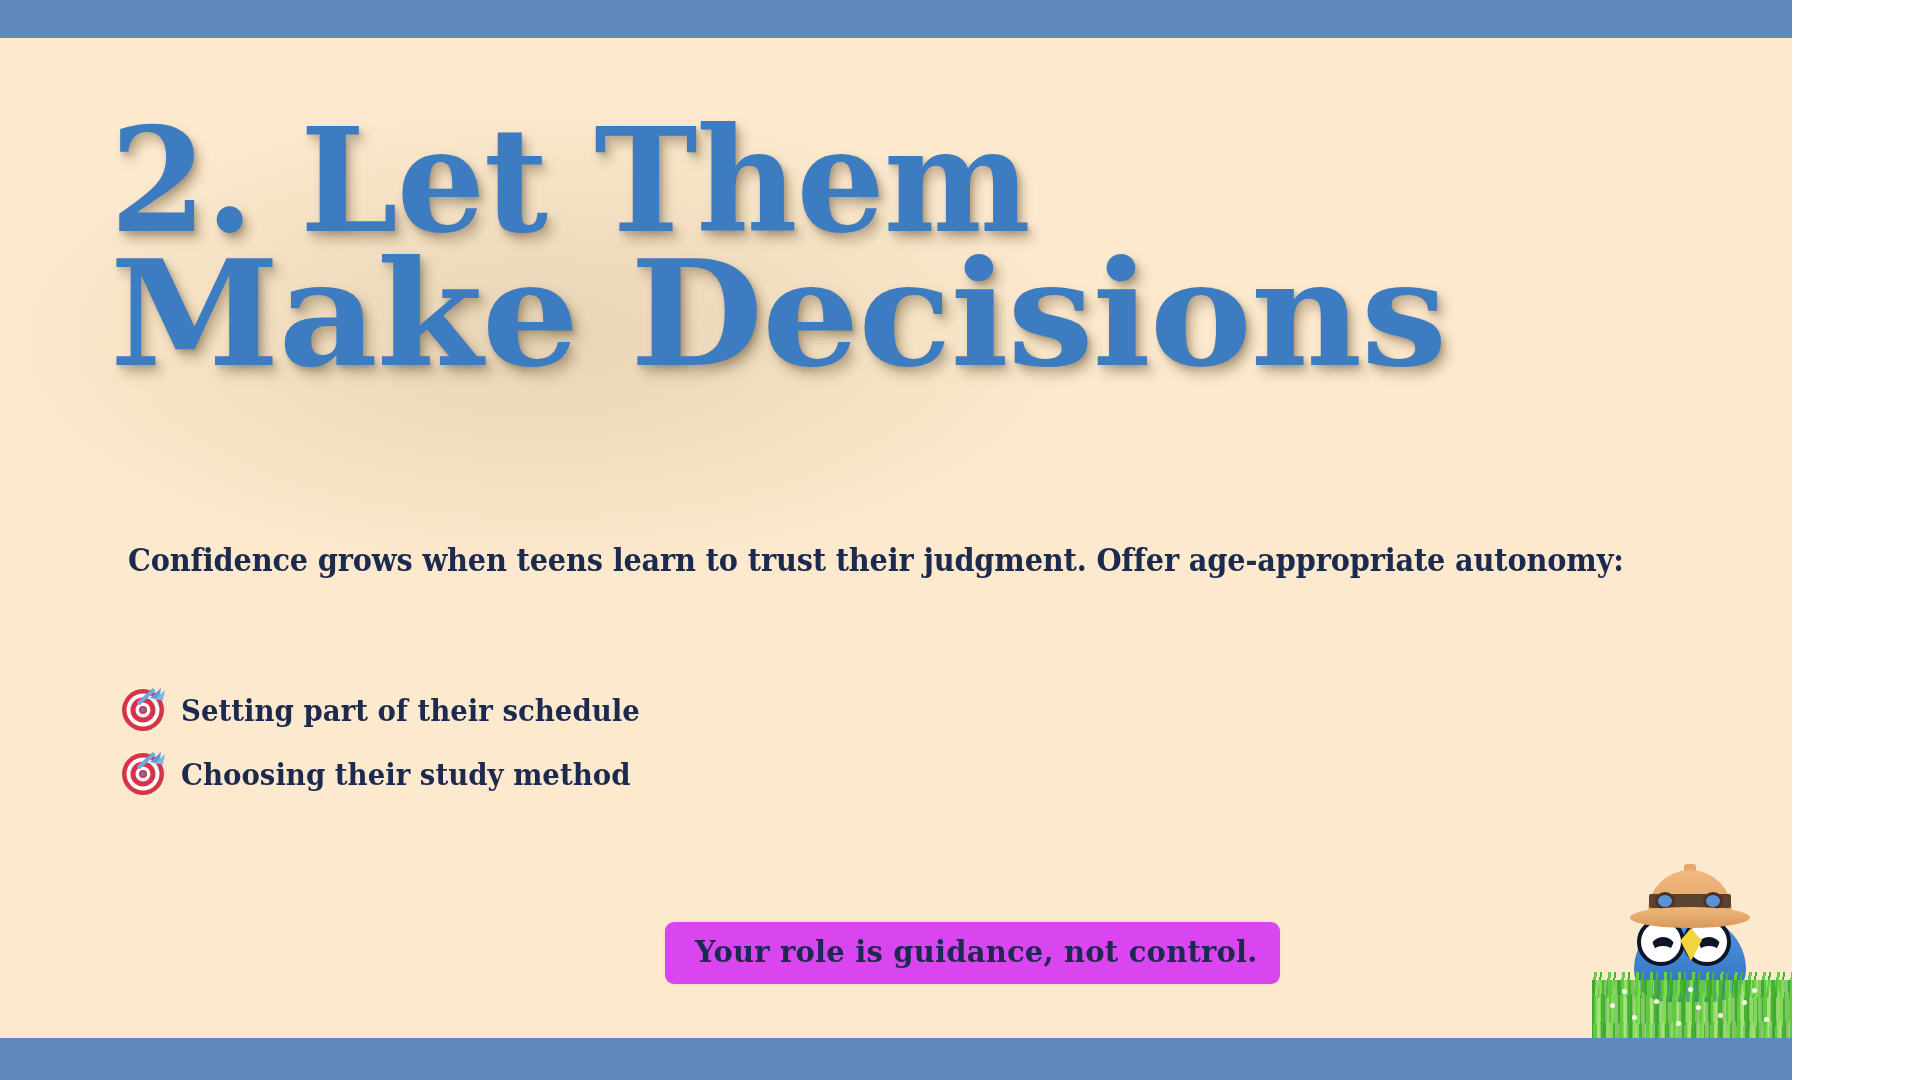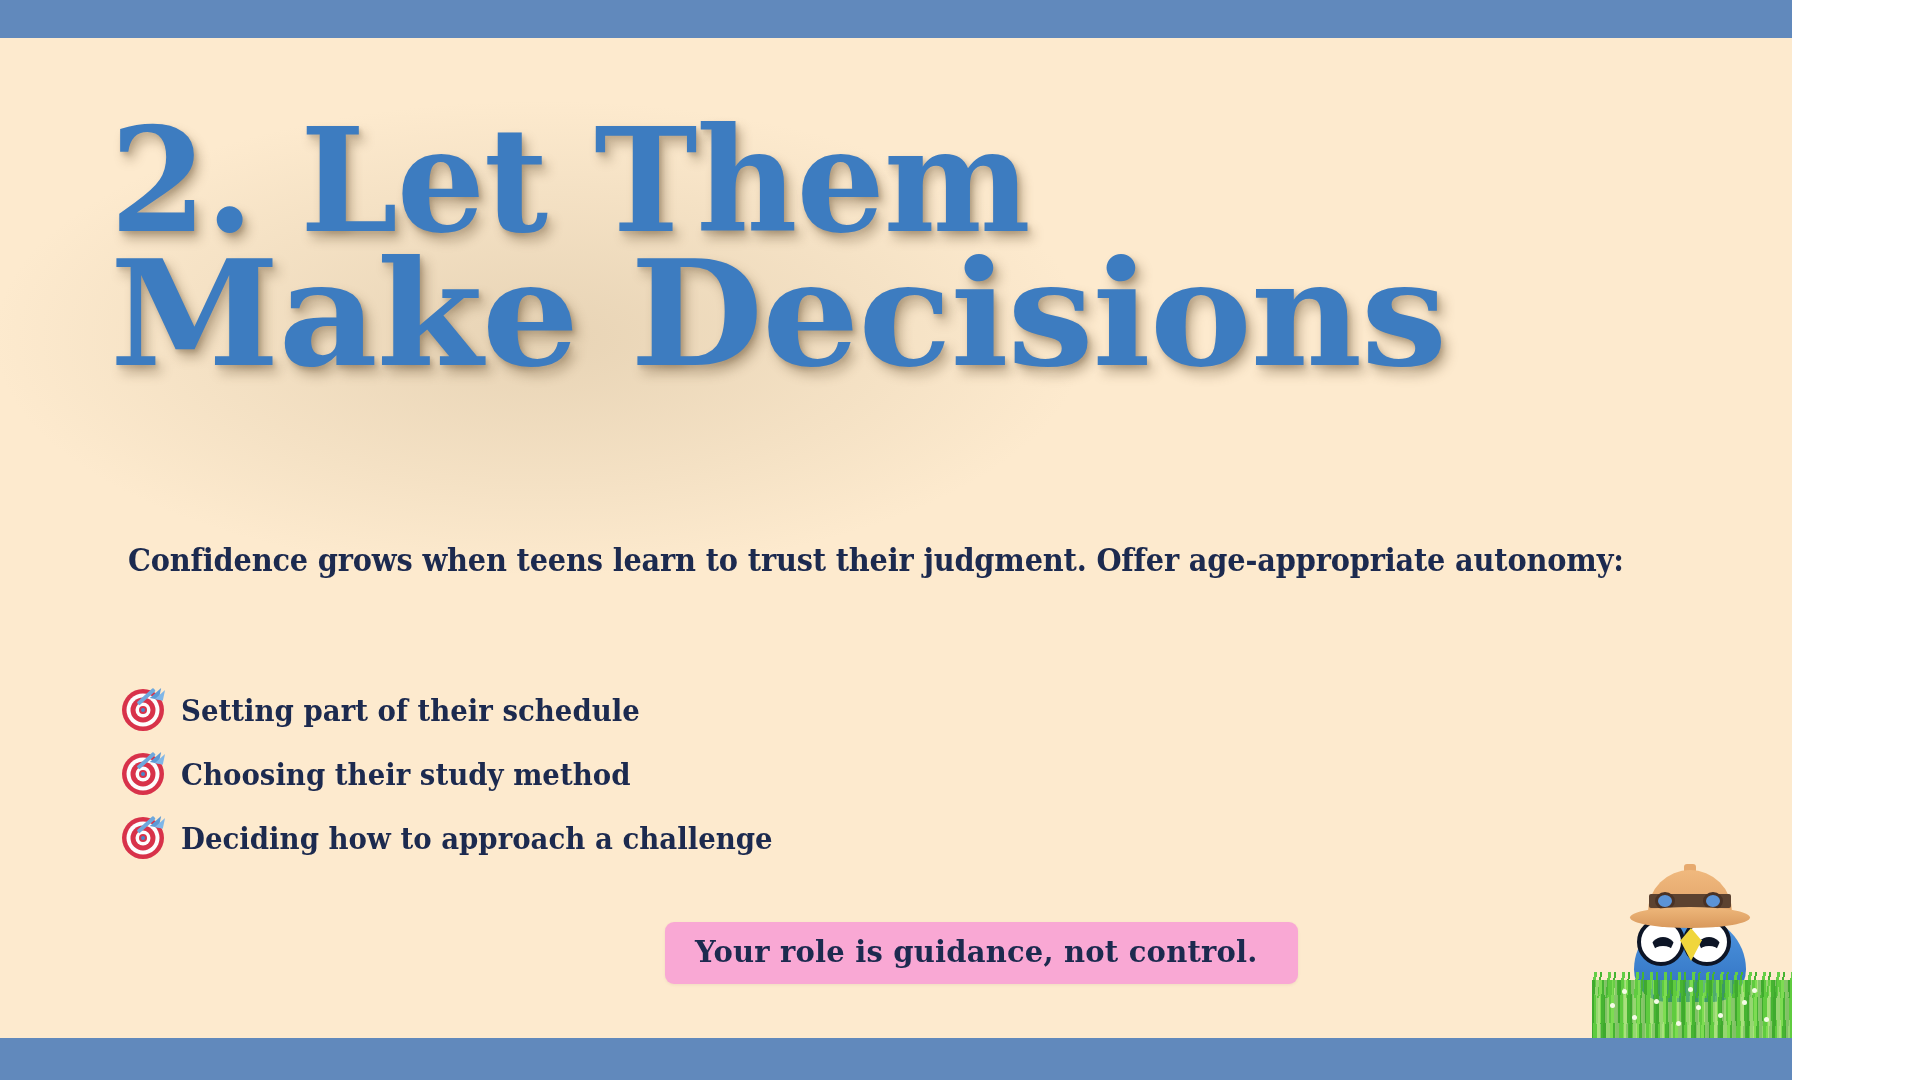--- a/index.html
+++ b/index.html
@@ -156,22 +156,22 @@
     border-left: 8px solid transparent;
     border-bottom: 11px solid #7fb6e8;
     transform: rotate(12deg);
   }
 
   
   .callout {
     position: absolute;
     left: 665px;
     top: 922px;
-    padding: 13px 40px 15px 30px;
-    background: #f9a8d4;
+    padding: 13px 22px 15px 30px;
+    background: #d946ef;
     border-radius: 9px;
     box-shadow: 0 1px 3px rgba(120,100,70,0.10);
   }
   .callout-text {
     font-family: "DejaVu Serif", "Liberation Serif", serif;
     font-weight: 700;
     font-size: 29px;
     color: #1c2a4f;
     letter-spacing: 0.2px;
     white-space: nowrap;
@@ -356,34 +356,20 @@
           <span class="ring r4"></span>
         <span class="ring r5"></span>
           <span class="ring r6"></span>
         <span class="dart-shaft"></span>
         <span class="dart-fin"></span>
           <span class="dart-fin2"></span>
       </span>
       <span class="bullet-text">Choosing their study method</span>
     </li>
 
-    <li class="bullet-row">
-      <span class="dart-icon">
-        <span class="ring r1"></span>
-          <span class="ring r2"></span>
-        <span class="ring r3"></span>
-          <span class="ring r4"></span>
-        <span class="ring r5"></span>
-          <span class="ring r6"></span>
-        <span class="dart-shaft"></span>
-        <span class="dart-fin"></span>
-          <span class="dart-fin2"></span>
-      </span>
-      <span class="bullet-text">Deciding how to approach a challenge</span>
-    </li>
 
   </ul>
 
   <div class="callout">
     <span class="callout-text">Your role is guidance, not control.</span>
   </div>
 
   <div class="mascot-scene">
 
     <div class="owl">

